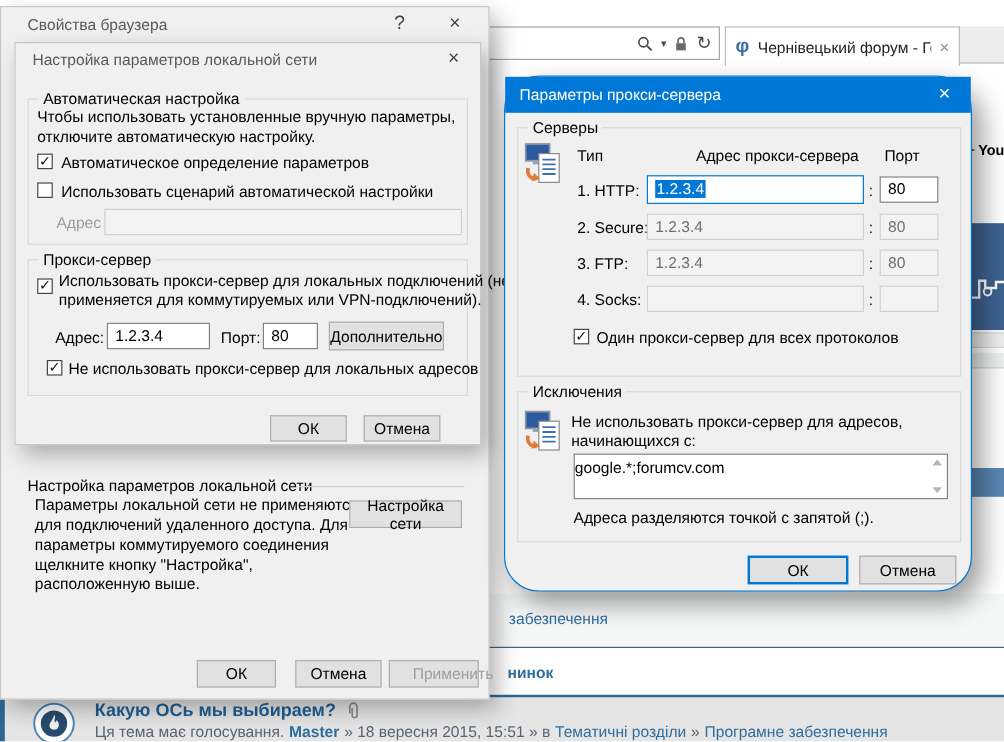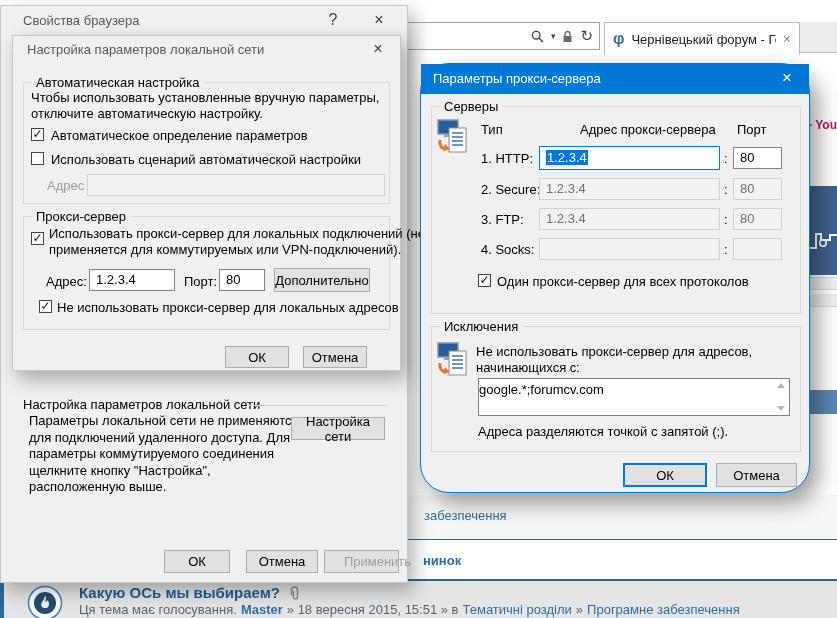--- a/index.html
+++ b/index.html
@@ -10,21 +10,21 @@
   .addr-field { position:absolute; left:395px; top:22px; width:205px; height:28px; background:#fff; border:1px solid #a5a5a5; }
   .addr-icons { position:absolute; right:6px; top:0; height:26px; display:flex; align-items:center; gap:7px; color:#4a4a4a; }
   .tab { position:absolute; left:604px; top:22px; width:196px; height:33px; background:#fff; border:1px solid #bdbdbd; border-bottom:none; display:flex; align-items:center; padding:0 8px; gap:7px; }
   .tab-title { color:#222; white-space:nowrap; overflow:hidden; flex:1; }
   .tab-fav { color:#3a6d9e; font-weight:bold; font-size:16px; }
   .tab-close { color:#8a8a8a; font-size:14px; }
   .newtab { position:absolute; left:800px; top:22px; width:37px; height:31px; background:#ececec; border-bottom:1px solid #bdbdbd; }
 
   
   .yt-row { position:absolute; left:810px; top:117px; width:27px; height:15px; overflow:hidden; display:flex; align-items:center; gap:3px; }
-  .yt-label { font-size:12px; color:#be185d; font-weight:bold; }
+  .yt-label { font-size:12px; color:#000000; font-weight:bold; }
   .banner { position:absolute; left:810px; top:186px; width:27px; height:89px; background:#3e6391; overflow:hidden; }
   .pstrip1 { position:absolute; left:810px; top:277px; width:27px; height:13px; background:#eef0f0; border-top:1px solid #d8d8d8; border-bottom:1px solid #d8d8d8; }
   .pstrip2 { position:absolute; left:810px; top:294px; width:27px; height:13px; background:#eef0f0; border-bottom:1px solid #d8d8d8; }
   .bluebar { position:absolute; left:810px; top:390px; width:27px; height:24px; background:#5b87b3; }
   .rowA { position:absolute; left:0; top:495px; width:837px; height:45px; background:#f6f8f8; border-bottom:1px solid #3c6489; }
   .rowA-link { position:absolute; left:424px; top:13px; color:#2e6e9e; }
   .rynok { position:absolute; left:423px; top:553px; color:#2e6e9e; font-weight:bold; }
   .rowC { position:absolute; left:0; top:579px; width:837px; height:39px; background:#e5e5e5; border-top:2px solid #2f6693; overflow:hidden; }
   .rowC-bar { position:absolute; left:0; top:0; width:4px; height:39px; background:#2f6693; }
   .topic-title { position:absolute; left:79px; top:3px; color:#1f5f94; font-weight:bold; font-size:15px; white-space:nowrap; }

